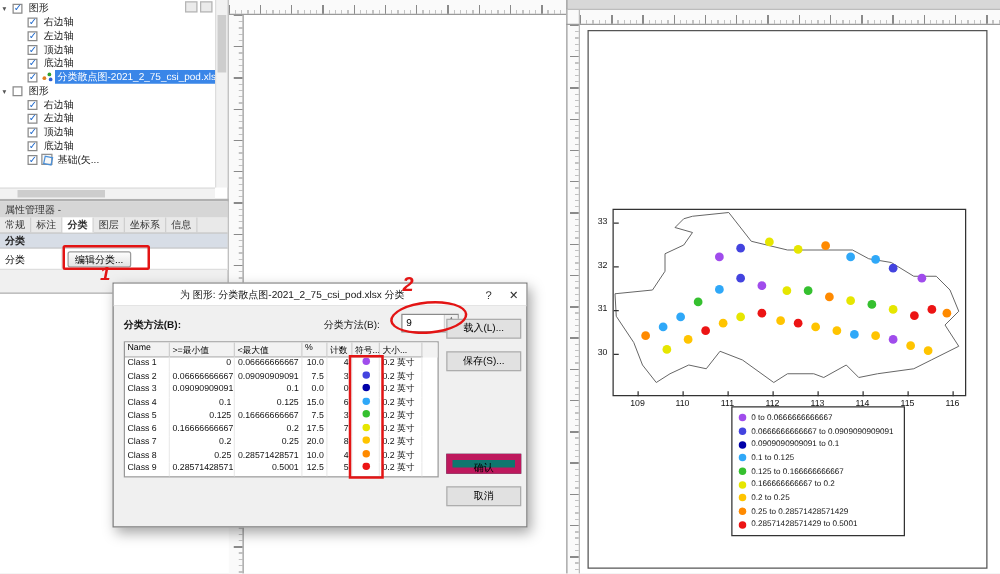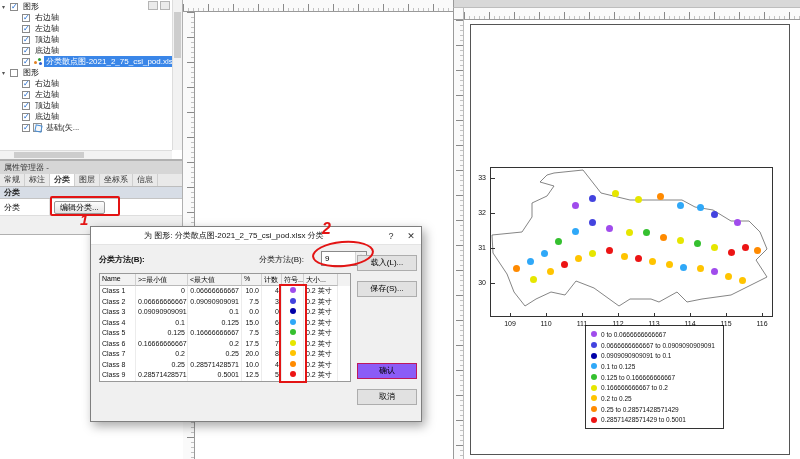--- a/index.html
+++ b/index.html
@@ -98,21 +98,21 @@
   .cls-hcell { border-right:1px solid #cfcfcf; border-bottom:1px solid #b9b9b9; padding:1px 2px; white-space:nowrap; overflow:hidden; flex:none; }
   .cls-row { display:flex; height:10.5px; }
   .cls-cell { border-right:1px solid #ececec; padding:0 2px; white-space:nowrap; overflow:hidden; line-height:10.5px; flex:none; color:#111; }
   .c0{width:36px;} .c1{width:52px;} .c2{width:54px;} .c3{width:20px;} .c4{width:20px;} .c5{width:22px;} .c6{width:34px;}
   .ar{text-align:right;} .ac{text-align:center;}
   .sym-dot { display:inline-block; width:6px; height:6px; border-radius:50%; vertical-align:middle; margin-top:-2px; }
   .dlg-btn { position:absolute; width:60px; height:16px; font-size:8px; background:#e1e1e1; border:1px solid #adadad;
     text-align:center; line-height:14px; font-family:"Liberation Sans",sans-serif; }
   .b-load { left:266px; top:28px; } .b-save { left:266px; top:54px; }
   .b-ok { left:266px; top:136px; } .b-cancel { left:266px; top:162px; }
-  .b-ok.default { border:1px solid #be185d; background:#8b5cf6; }
+  .b-ok.default { border:5px solid #be185d; background:#0f766e; }
 
   
   .anno { position:absolute; border:2px solid #e31414; pointer-events:none; }
   .rect-edit-btn { left:50px; top:196px; width:70px; height:20px; border-radius:2px; z-index:25; }
   .rect-symbol-col { left:188px; top:57px; width:28px; height:99px; z-index:21; }
   .ellipse-count { left:312px; top:241px; width:62px; height:26px; border-radius:50%; transform:rotate(-5deg); z-index:30; }
   .anno-num { position:absolute; color:#e31414; font-size:15px; font-style:italic; font-weight:bold; z-index:30; pointer-events:none; }
   .n1 { left:80px; top:211px; }
   .n2 { left:322px; top:220px; font-size:16px; }
 </style>

